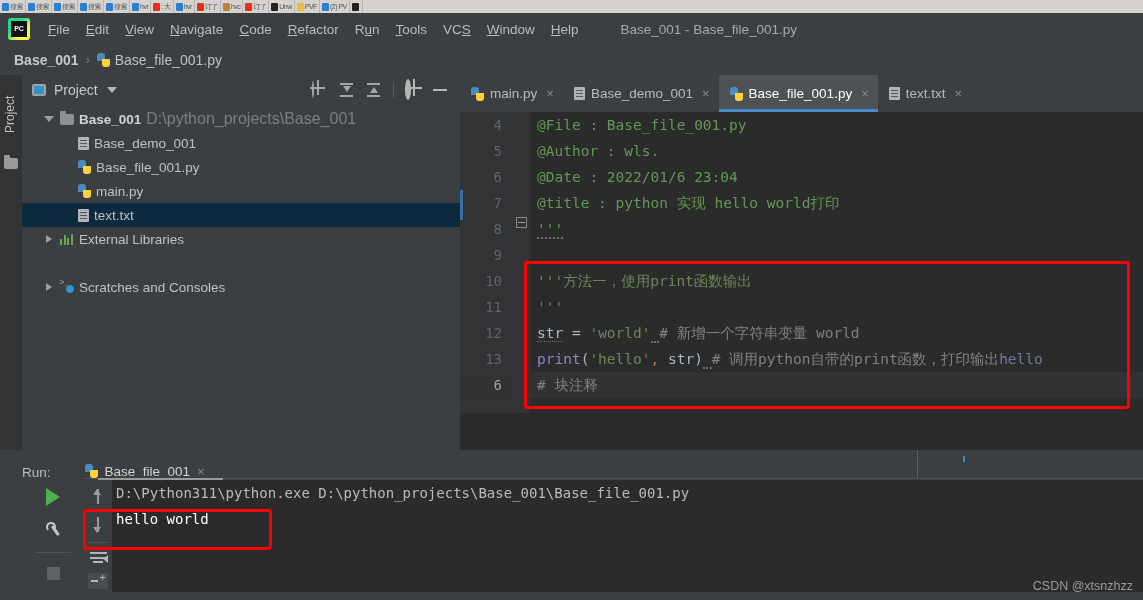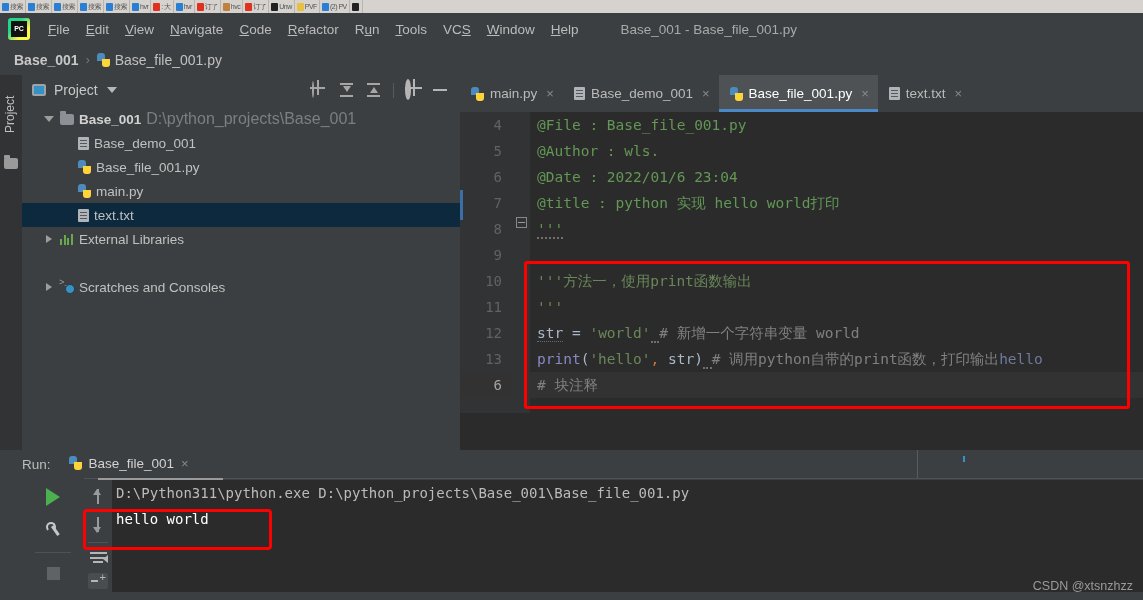--- a/index.html
+++ b/index.html
@@ -140,21 +140,21 @@
   .redbox-code{position:absolute;left:524px;top:261px;width:600px;height:142px;
     border:3px solid #fe0000;border-radius:3px;pointer-events:none;z-index:6;}
   .ed-left-mark{position:absolute;left:460px;top:190px;width:3px;height:30px;background:#3a6ea5;}
 
   
   .edfill{position:absolute;left:460px;top:413px;width:683px;height:37px;background:#2b2b2b;}
   .panelfill{position:absolute;left:22px;top:440px;width:438px;height:10px;background:#3c3f41;}
 
   
   .runpanel{position:absolute;left:0;top:450px;width:1143px;height:150px;background:#3c3f41;}
-  .run-head{position:absolute;left:0;top:0;width:1143px;height:28px;display:flex;align-items:center;}
+  .run-head{position:absolute;left:0;top:8px;width:1143px;height:28px;display:flex;align-items:center;gap:16px;}
   .run-lbl{margin-left:22px;font-size:13.5px;color:#bcbcbc;}
   .run-tab{margin-left:18px;display:flex;align-items:center;gap:7px;font-size:13.5px;color:#d2d2d2;
     position:relative;padding-bottom:2px;}
   .run-tab .x{color:#8a8a8a;font-size:13px;}
   .run-tab-underline{position:absolute;left:98px;top:28px;width:125px;height:3px;background:#9a9a9a;}
   .run-divider{position:absolute;left:84px;top:28px;width:1059px;height:1px;background:#4e5254;}
   .run-vline{position:absolute;left:917px;top:0px;width:1px;height:28px;background:#5a5d5f;}
   .run-dot{position:absolute;left:963px;top:6px;width:2px;height:6px;background:#3592c4;}
 
   .run-tools{position:absolute;left:22px;top:30px;width:62px;height:120px;background:#3c3f41;

